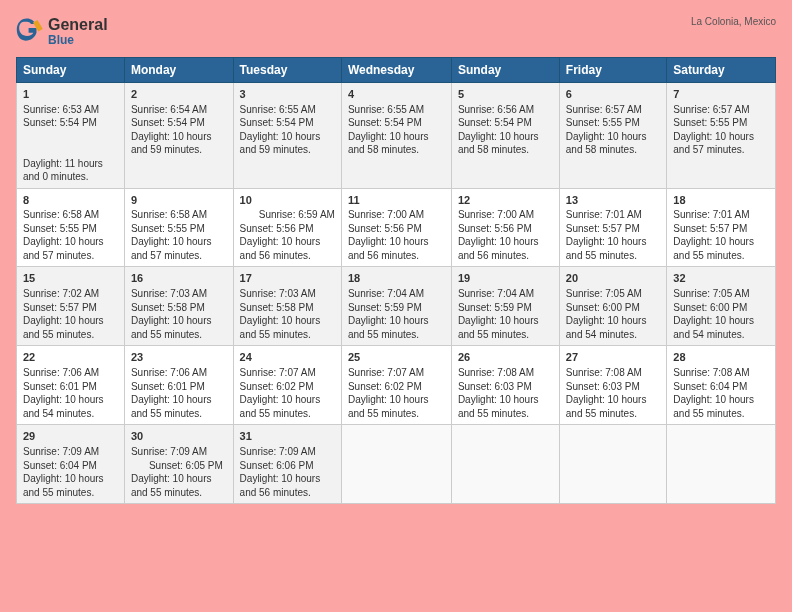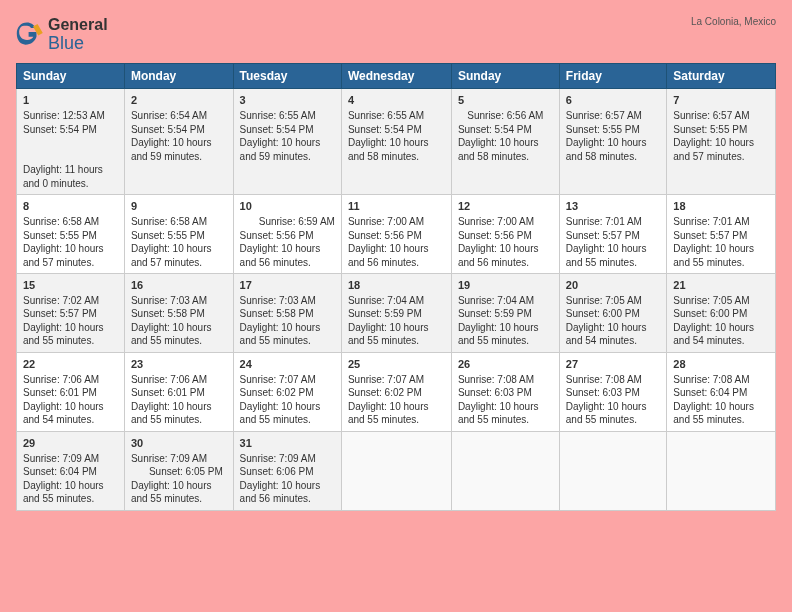--- a/index.html
+++ b/index.html
@@ -31,22 +31,22 @@
       display: flex;
       flex-direction: column;
       line-height: 1.1;
     }
     .logo-general {
       font-size: 16px;
       font-weight: bold;
       color: #333;
     }
     .logo-blue {
-      font-size: 18px;
-      font-weight: normal;
+      font-size: 12px;
+      font-weight: bold;
       color: #2a6496;
     }
     .logo-icon {
       width: 28px;
       height: 28px;
     }
     .title-block {
       text-align: right;
     }
     .month-title {
@@ -132,21 +132,21 @@
         <th>Wednesday</th>
         <th>Sunday</th>
         <th>Friday</th>
         <th>Saturday</th>
       </tr>
     </thead>
     <tbody id="calendar-body">
     <tr>
           <td>
             <span class="day-num">1</span>
-            <span style="display: block;">Sunrise: 12:53 AM</span>
+            <span style="display: block;">Sunrise: 6:53 AM</span>
             <span style="display: block;">Sunset: 5:54 PM</span>
             <span style="display: block; margin-top: 27px;">Daylight: 11 hours</span>
             <span style="display: block;">and 0 minutes.</span>
           </td>
           <td>
             <span class="day-num">2</span>
             <span style="display: block;">Sunrise: 6:54 AM</span>
             <span style="display: block;">Sunset: 5:54 PM</span>
             <span style="display: block;">Daylight: 10 hours</span>
             <span style="display: block;">and 59 minutes.</span>
@@ -160,21 +160,21 @@
           </td>
           <td>
             <span class="day-num">4</span>
             <span style="display: block;">Sunrise: 6:55 AM</span>
             <span style="display: block;">Sunset: 5:54 PM</span>
             <span style="display: block;">Daylight: 10 hours</span>
             <span style="display: block;">and 58 minutes.</span>
           </td>
           <td>
             <span class="day-num">5</span>
-            <span style="display: block; text-align: center;">Sunrise: 6:56 AM</span>
+            <span style="display: block;">Sunrise: 6:56 AM</span>
             <span style="display: block;">Sunset: 5:54 PM</span>
             <span style="display: block;">Daylight: 10 hours</span>
             <span style="display: block;">and 58 minutes.</span>
           </td>
           <td>
             <span class="day-num">6</span>
             <span style="display: block;">Sunrise: 6:57 AM</span>
             <span style="display: block;">Sunset: 5:55 PM</span>
             <span style="display: block;">Daylight: 10 hours</span>
             <span style="display: block;">and 58 minutes.</span>
@@ -275,21 +275,21 @@
             <span style="display: block;">and 55 minutes.</span>
           </td>
           <td>
             <span class="day-num">20</span>
             <span style="display: block;">Sunrise: 7:05 AM</span>
             <span style="display: block;">Sunset: 6:00 PM</span>
             <span style="display: block;">Daylight: 10 hours</span>
             <span style="display: block;">and 54 minutes.</span>
           </td>
           <td>
-            <span class="day-num">21</span>
+            <span class="day-num">32</span>
             <span style="display: block;">Sunrise: 7:05 AM</span>
             <span style="display: block;">Sunset: 6:00 PM</span>
             <span style="display: block;">Daylight: 10 hours</span>
             <span style="display: block;">and 54 minutes.</span>
           </td>
         </tr>
         <tr>
           <td>
             <span class="day-num">22</span>
             <span style="display: block;">Sunrise: 7:06 AM</span>

